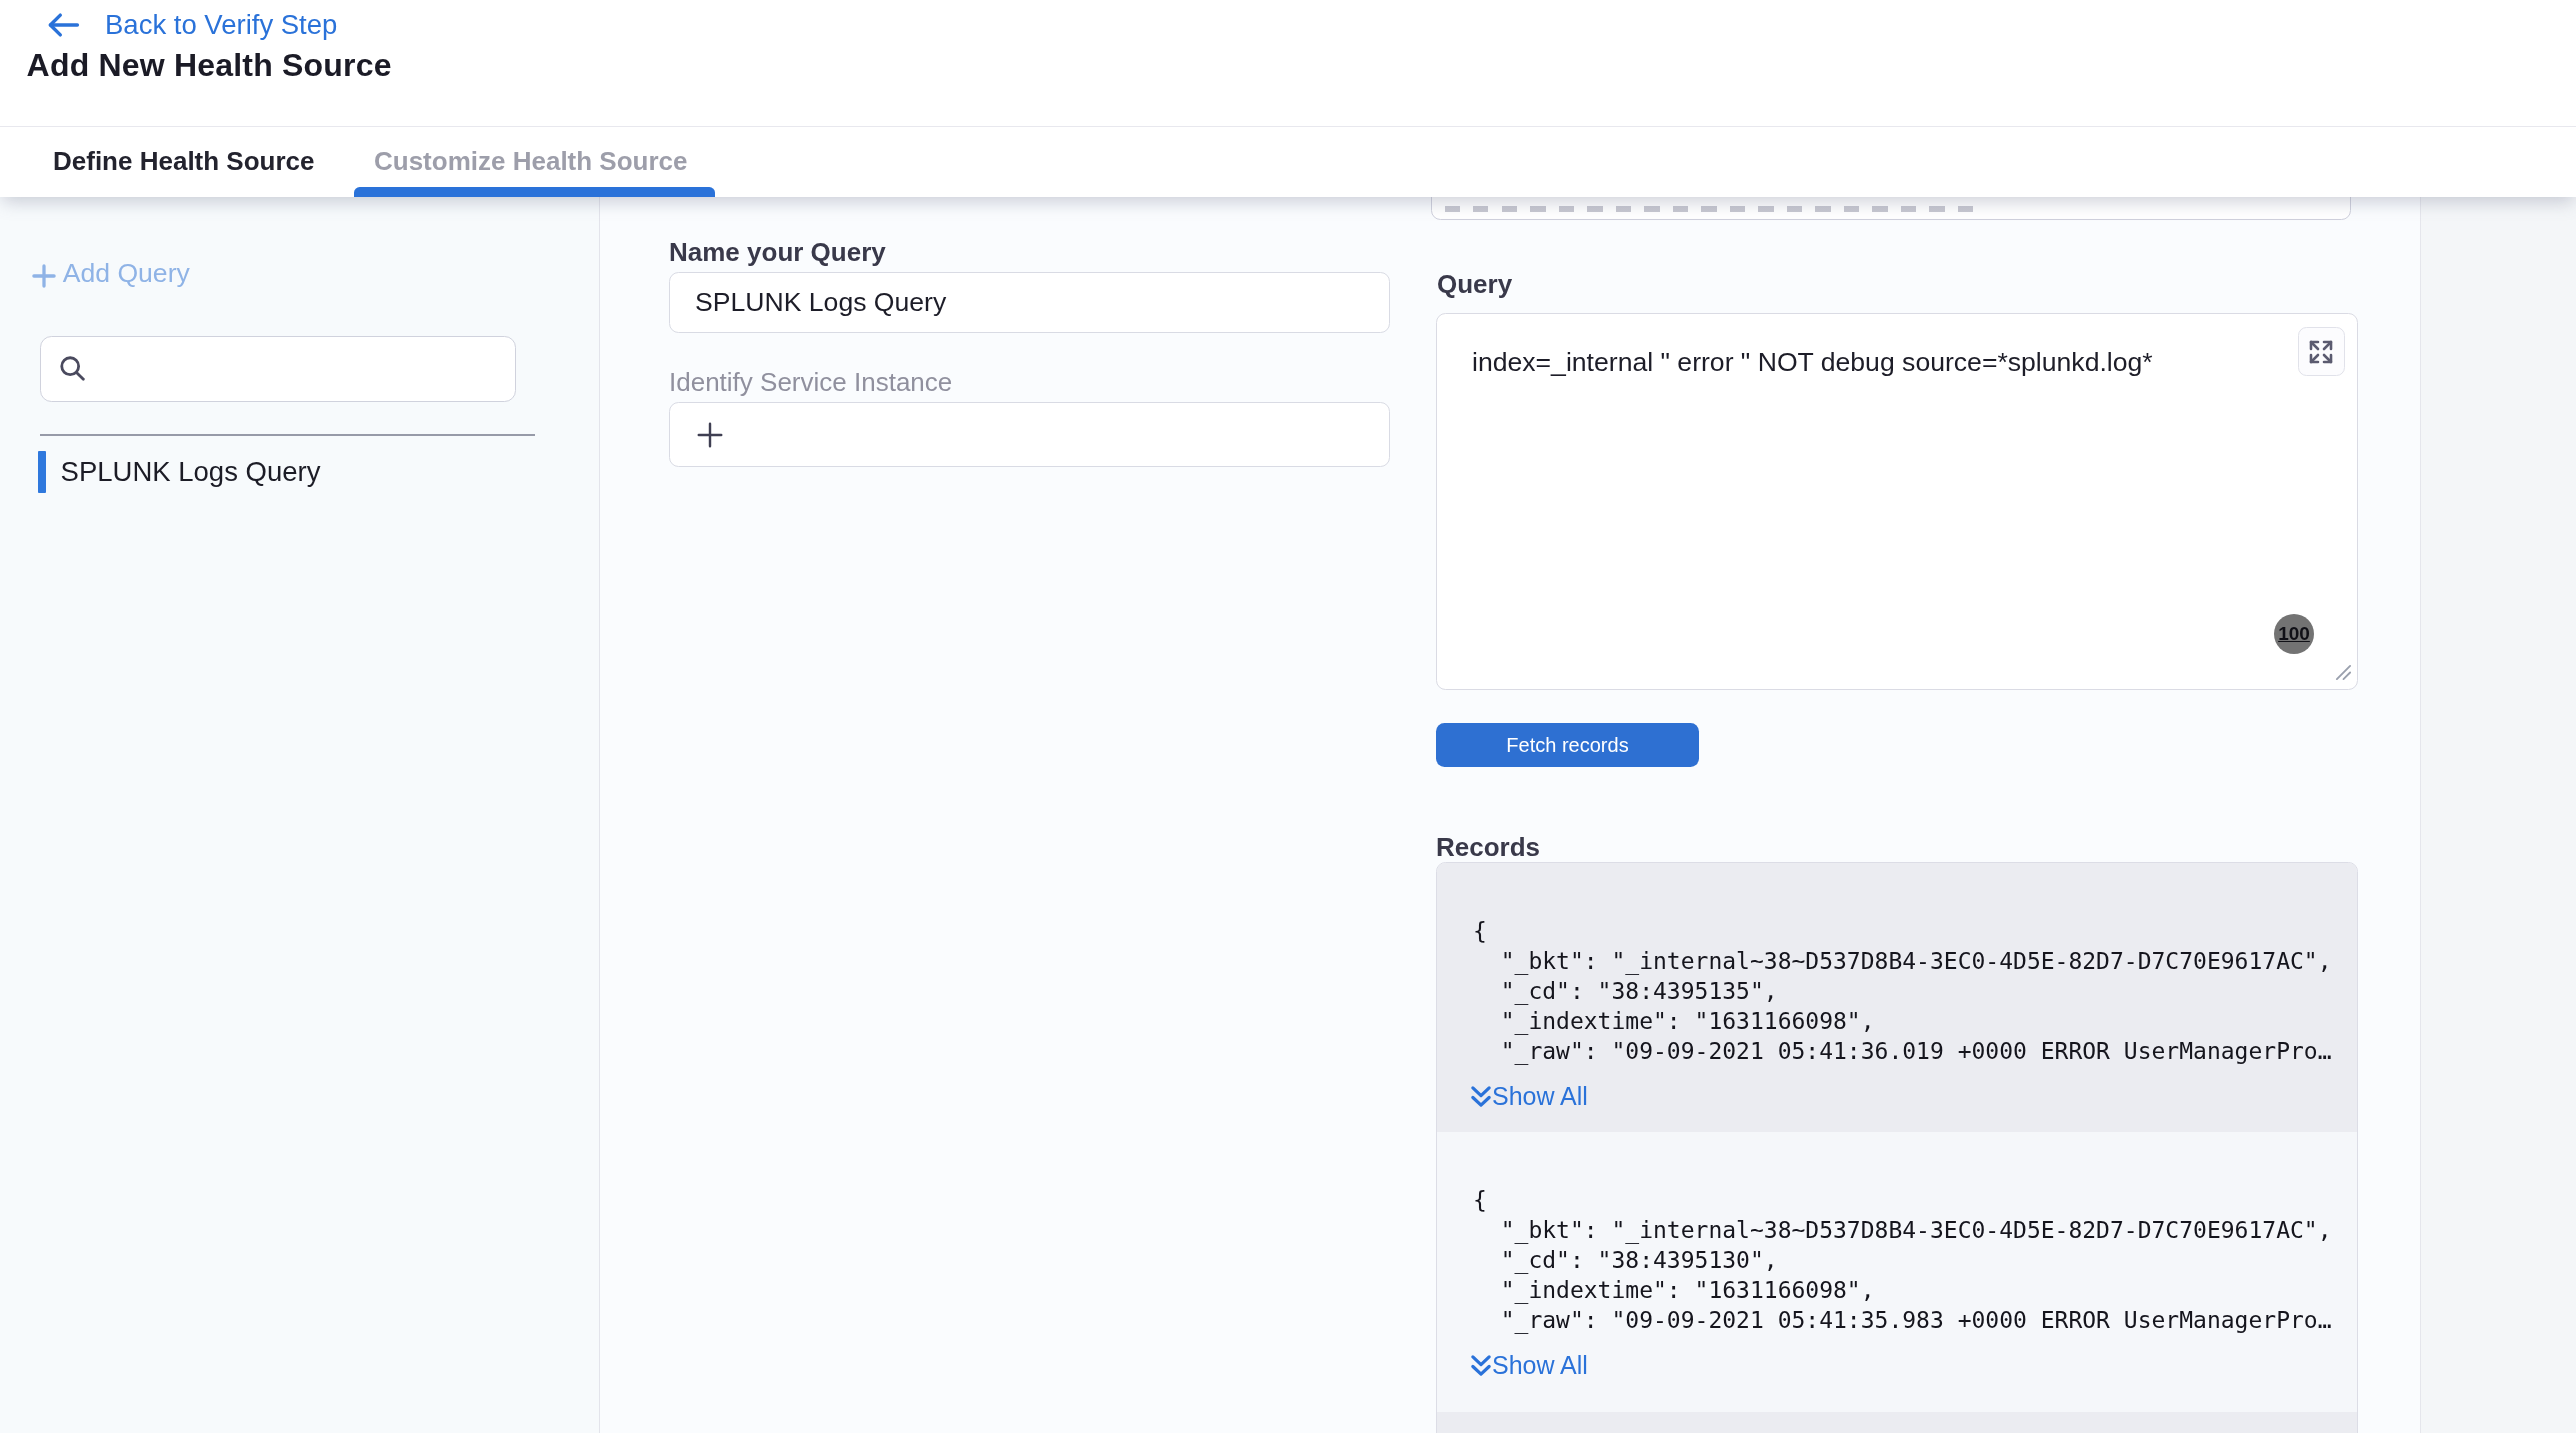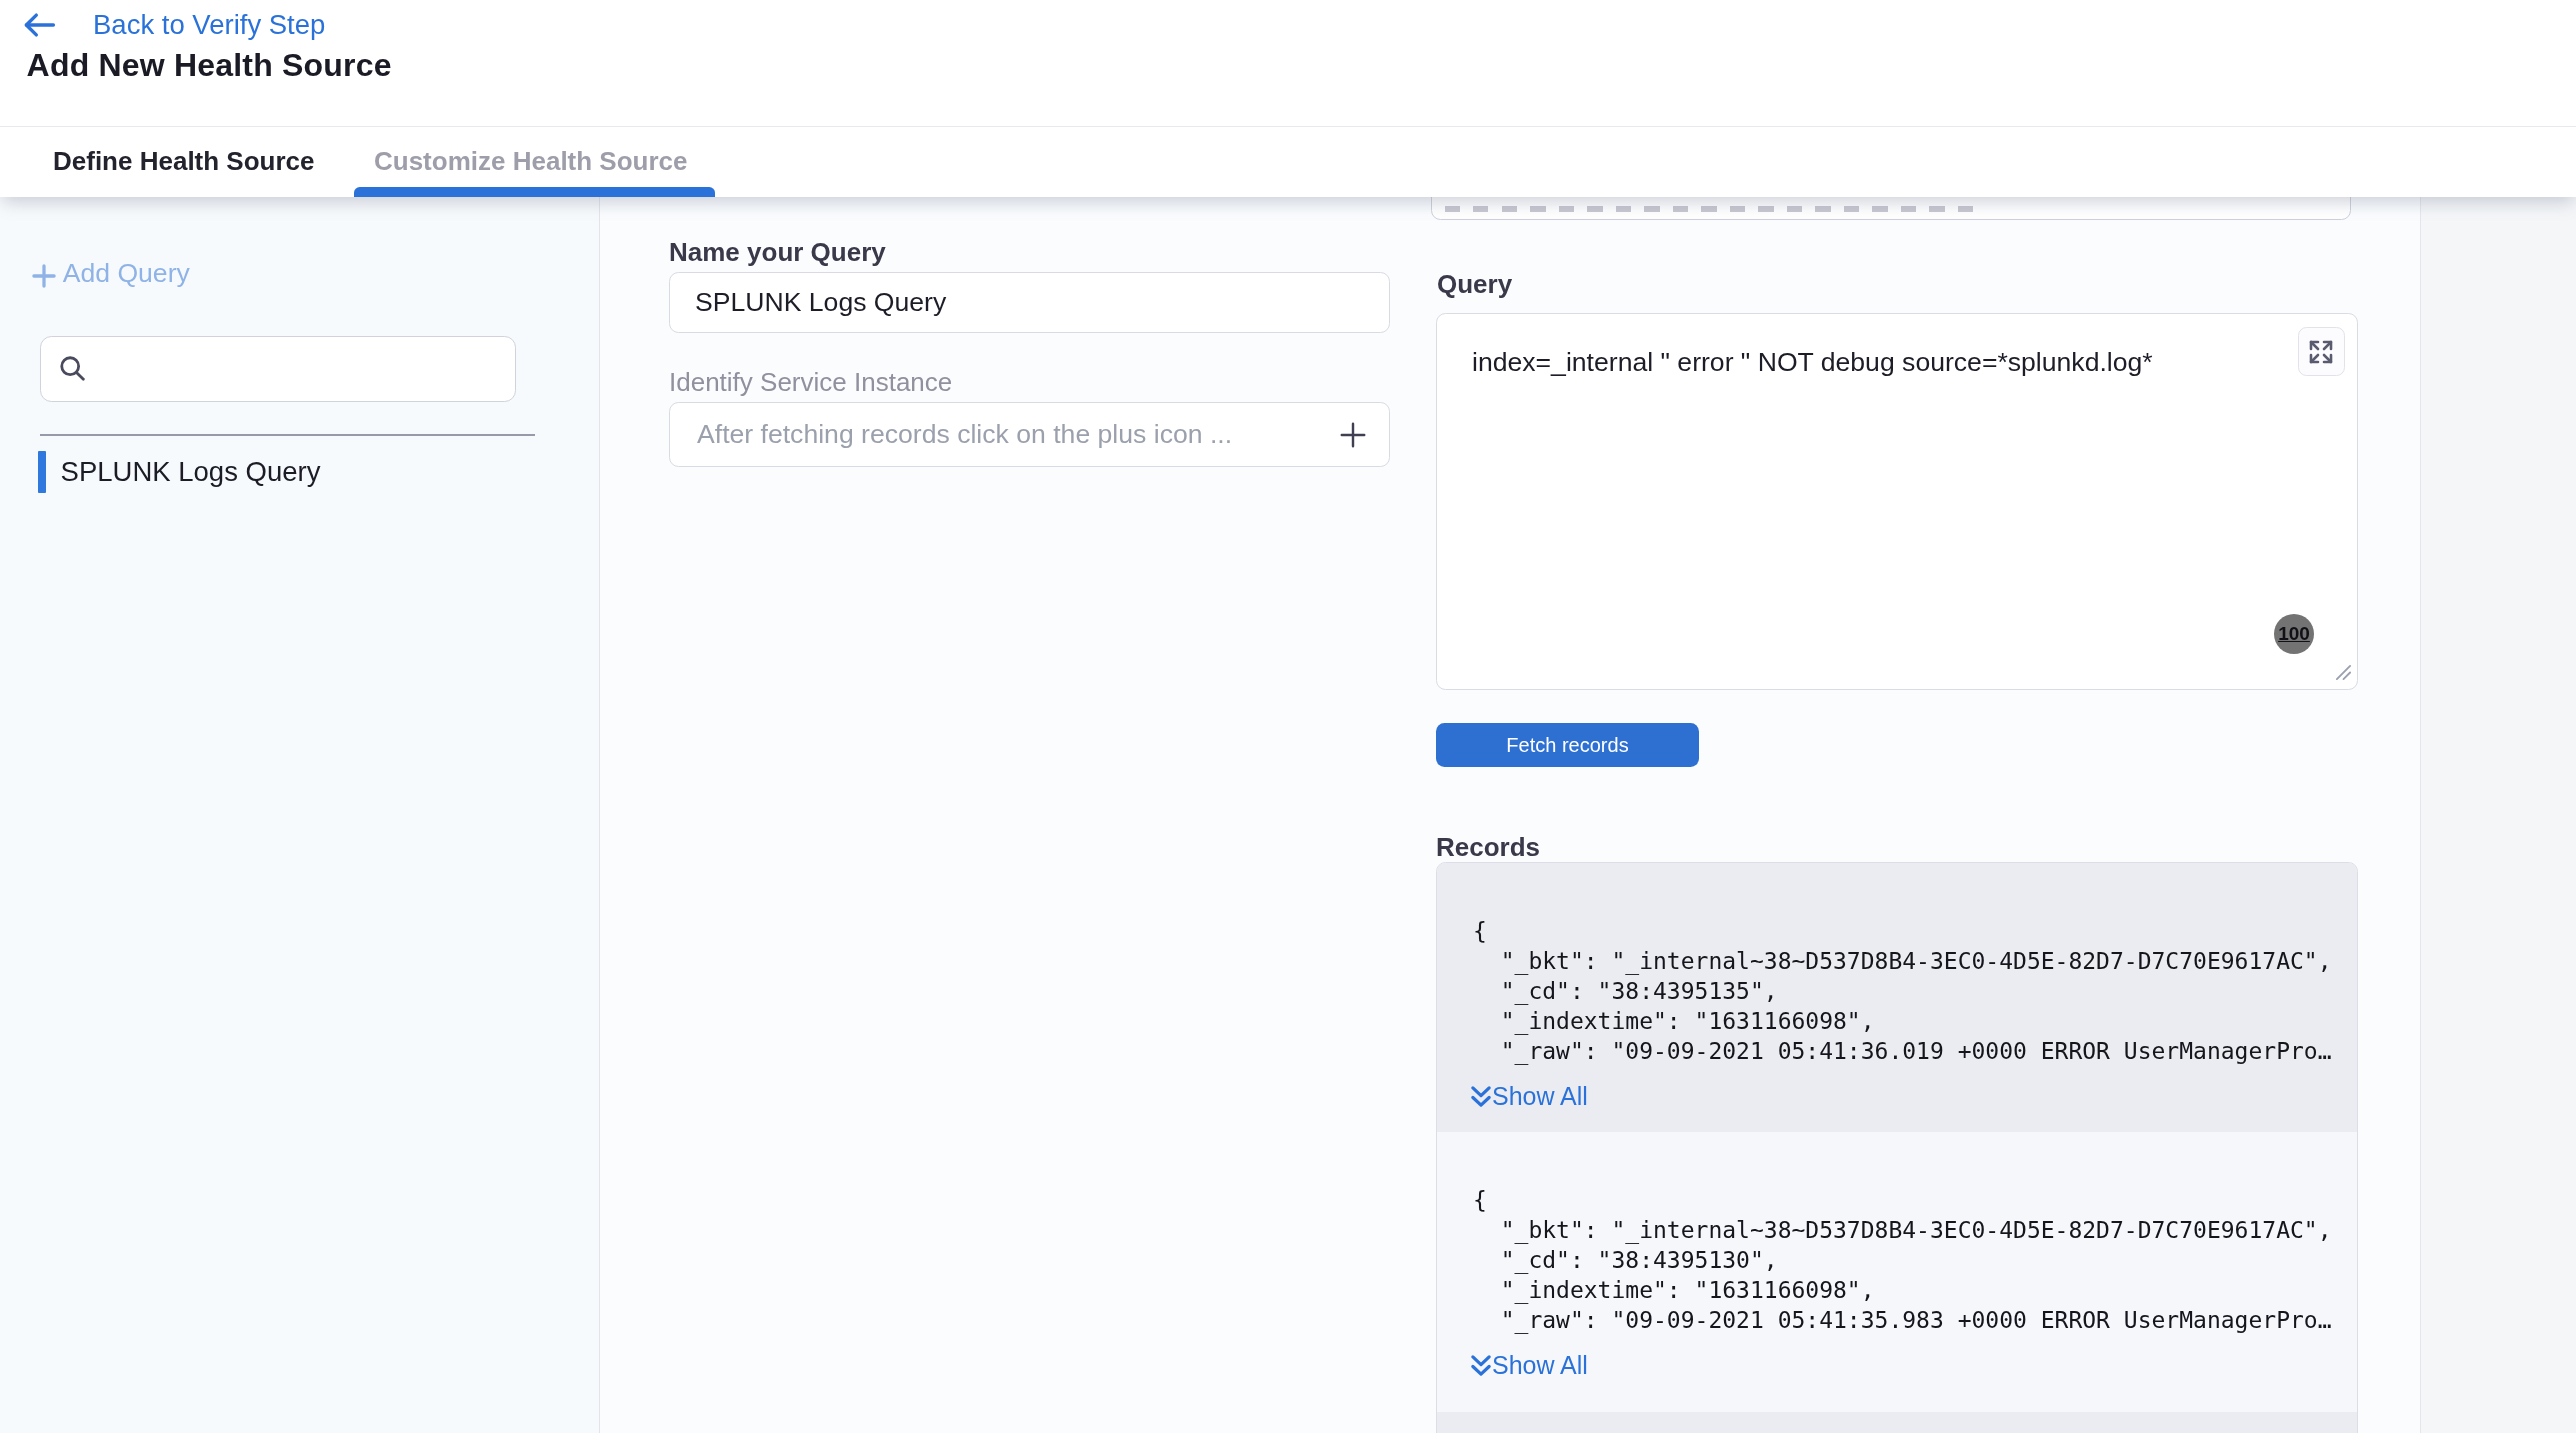--- a/index.html
+++ b/index.html
@@ -6,21 +6,21 @@
   body{
     width:2576px;height:1433px;overflow:hidden;position:relative;
     background:#ffffff;
     font-family:"Liberation Sans","DejaVu Sans",sans-serif;
     -webkit-font-smoothing:antialiased;
   }
   #app{position:absolute;inset:0;width:2576px;height:1433px;}
 
   
   .header{position:absolute;left:0;top:0;width:2576px;height:126px;background:#ffffff;border-bottom:0.9px solid #e8e8ee;z-index:6;}
-  .back-link{position:absolute;left:21px;top:8.5px;display:flex;align-items:center;gap:36px;color:#2a72d9;font-size:27.5px;font-weight:500;cursor:pointer;}
+  .back-link{position:absolute;left:45px;top:8.5px;display:flex;align-items:center;gap:24px;color:#2a72d9;font-size:27.5px;font-weight:500;cursor:pointer;}
   .back-link svg{display:block;}
   .page-title{position:absolute;left:26.6px;top:47px;margin:0;font-size:32px;font-weight:700;color:#1b1b26;letter-spacing:0.2px;}
 
   
   .tabbar{position:absolute;left:0;top:126px;width:2576px;height:71px;background:#ffffff;z-index:5;
     box-shadow:0 6.6px 17px -1.9px rgba(108,114,140,.35);}
   .tab{position:absolute;top:0;height:71px;display:flex;align-items:center;font-size:26px;font-weight:600;cursor:pointer;}
   .tab-define{left:53px;color:#23232e;}
   .tab-customize{left:374px;color:#9d9eaa;}
   .tab-underline{position:absolute;left:354px;bottom:0;width:361px;height:10.4px;background:#2a72d9;border-radius:5.7px 5.7px 0 0;}
@@ -105,21 +105,20 @@
         <span class="sel-bar"></span>
         <span class="query-item-label">SPLUNK Logs Query</span>
       </div>
     </aside>
 
     <label class="field-label lbl-name">Name your Query</label>
     <input class="name-input" type="text" value="SPLUNK Logs Query" style="">
 
     <label class="field-label muted lbl-si">Identify Service Instance</label>
     <div class="si-field">
-      <input type="text" placeholder="After fetching records click on the plus icon ..." style="">
       <span class="si-plus">
         <svg width="30" height="30" viewBox="0 0 32 32">
             <path d="M16 4v24M4 16h24" stroke="#3f3f52" stroke-width="2.6" stroke-linecap="round" fill="none"></path>
           </svg>
       </span>
     </div>
 
     <div class="partial-input">
       <div class="partial-marks"></div>
     </div>

